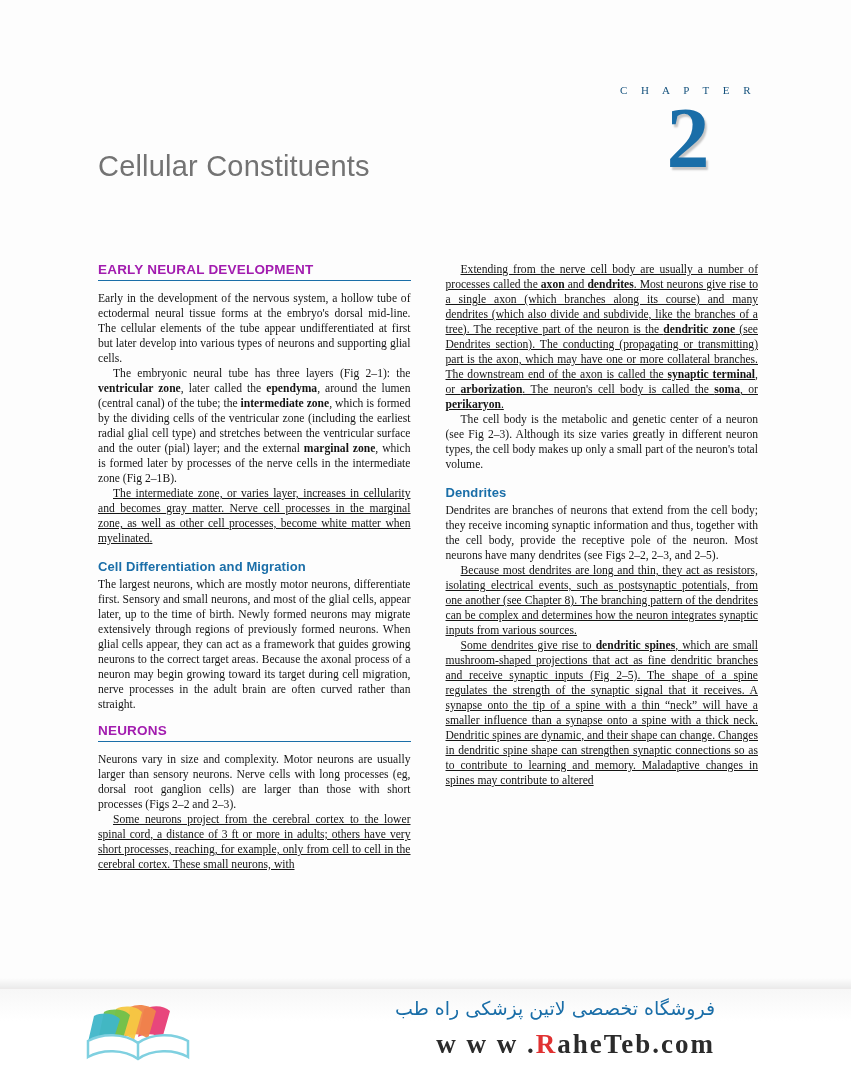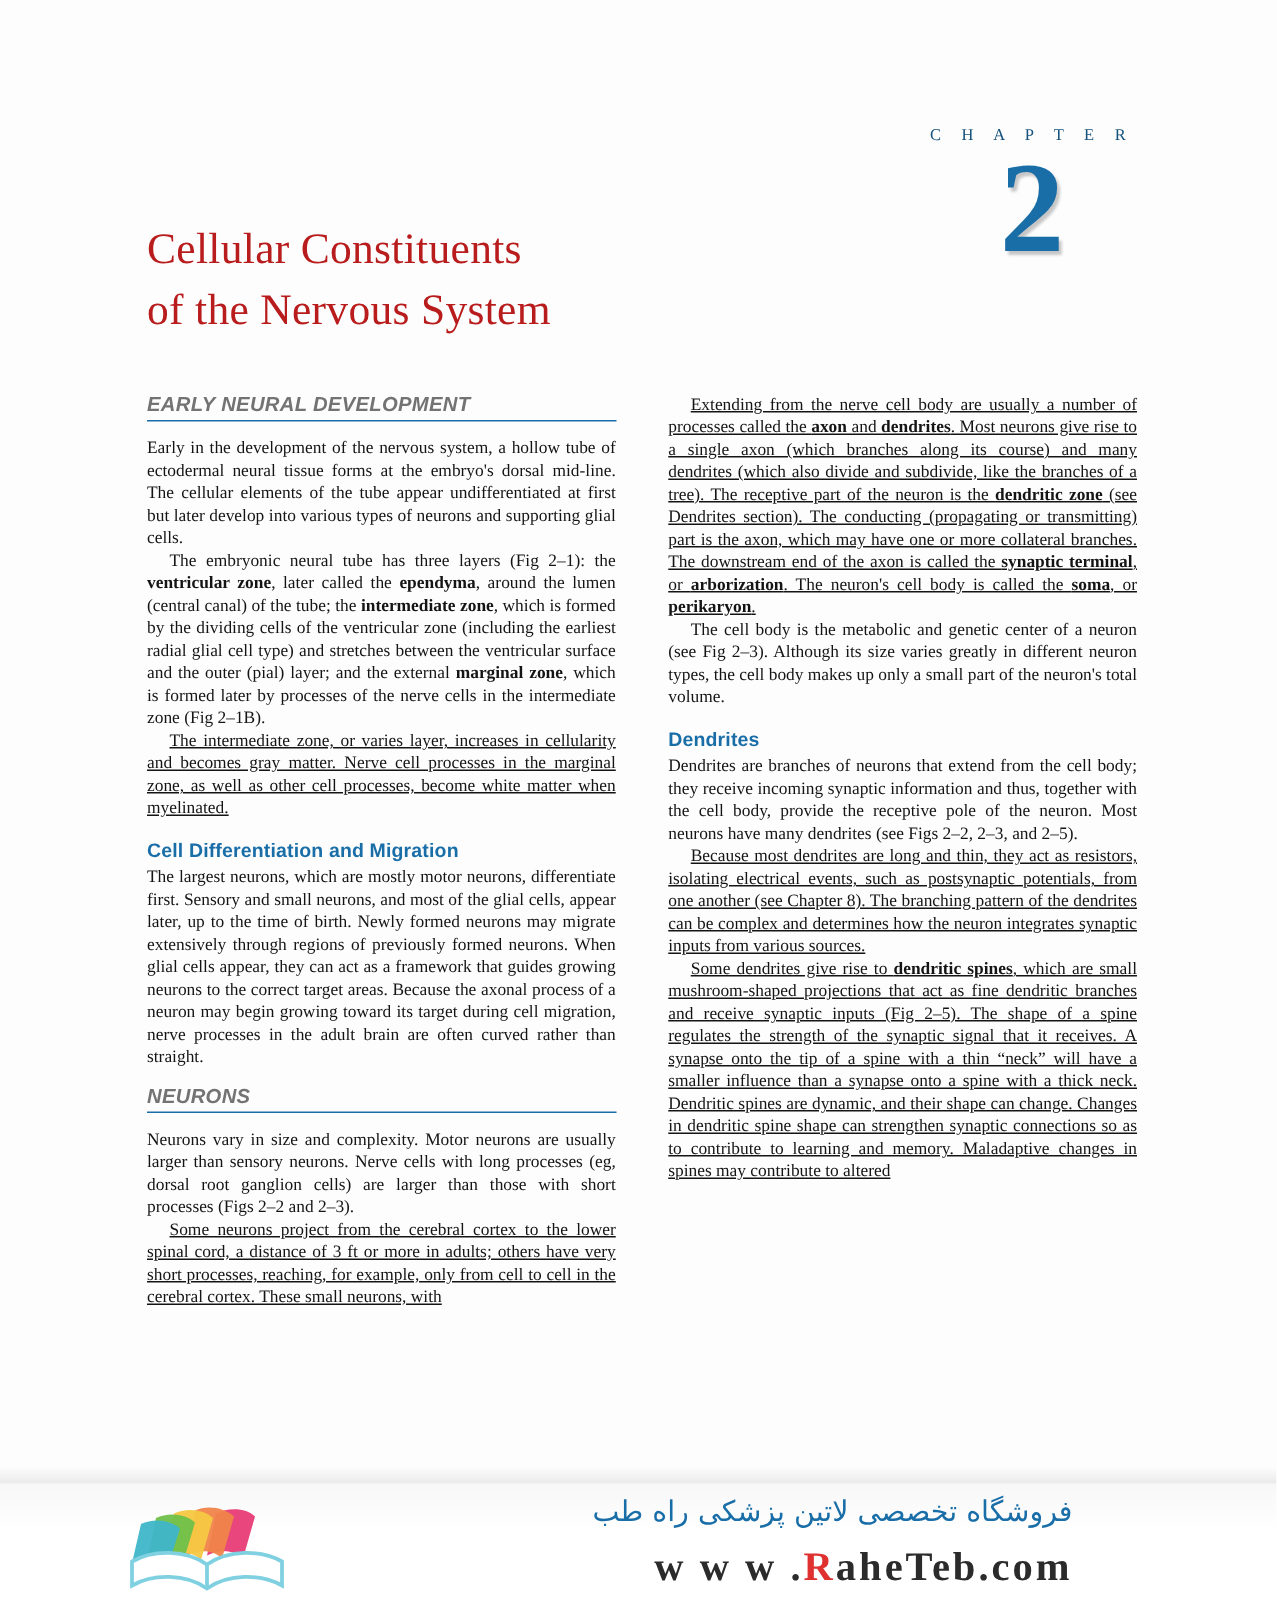--- a/index.html
+++ b/index.html
@@ -45,24 +45,24 @@
     font-weight: 700;
     margin-top: 2px;
     text-shadow: 2px 3px 2px rgba(0,0,0,0.22);
   }
 
   .chapter-title {
     position: absolute;
     left: 98px;
     top: 146px;
     width: 430px;
-    font-family: Liberation Serif, serif;
+    font-family: Liberation Sans, sans-serif;
     font-size: 29px;
     line-height: 1.42;
-    color: #b91c1c;
+    color: #737373;
     letter-spacing: 0.2px;
   }
 
   
   .columns {
     position: absolute;
     left: 98px;
     top: 262px;
     width: 660px;
     height: 720px;
@@ -73,27 +73,26 @@
     width: 336px;
     position: relative;
   }
   .col.left { width: 336px; }
   .col.right { width: 336px; }
 
   h2.section-head {
     font-family: "Liberation Sans", sans-serif;
     font-size: 13.5px;
     font-weight: 700;
-    color: #737373;
+    color: #a21caf;
     letter-spacing: 0.2px;
     margin: 0 0 3px 0;
     padding-bottom: 3px;
     border-bottom: 1.4px solid #1a6ea8;
     text-transform: uppercase;
-    font-style: italic;
   }
   h3.sub-head {
     font-family: "Liberation Sans", sans-serif;
     font-size: 13px;
     font-weight: 700;
     color: #1a6ea8;
     margin: 13px 0 3px 0;
     letter-spacing: 0.1px;
   }
 
@@ -173,21 +172,20 @@
 
 <div class="page">
 
   <div class="chapter-head">
     <div class="chapter-word">C H A P T E R</div>
     <div class="chapter-num">2</div>
   </div>
 
   <div class="chapter-title">
     <div>Cellular Constituents</div>
-    <div>of the Nervous System</div>
   </div>
 
   <div class="columns">
 
     <div class="col left">
 
       <h2 class="section-head">EARLY NEURAL DEVELOPMENT</h2>
       <div class="gap-sm"></div>
       <p class="body">Early in the development of the nervous system, a hollow tube of ectodermal neural tissue forms at the embryo's dorsal mid-line. The cellular elements of the tube appear undifferentiated at first but later develop into various types of neurons and supporting glial cells.</p>
 

